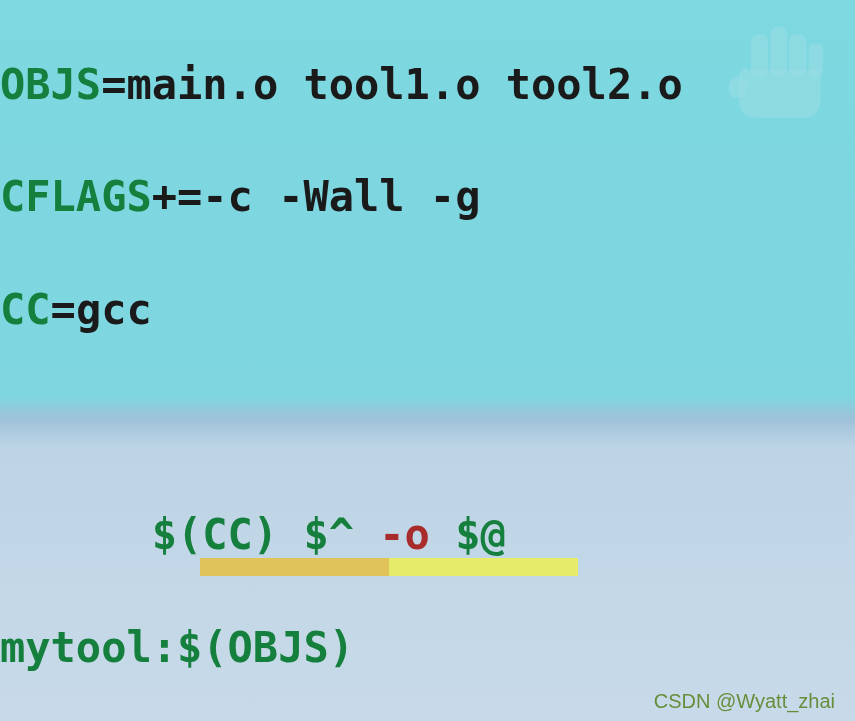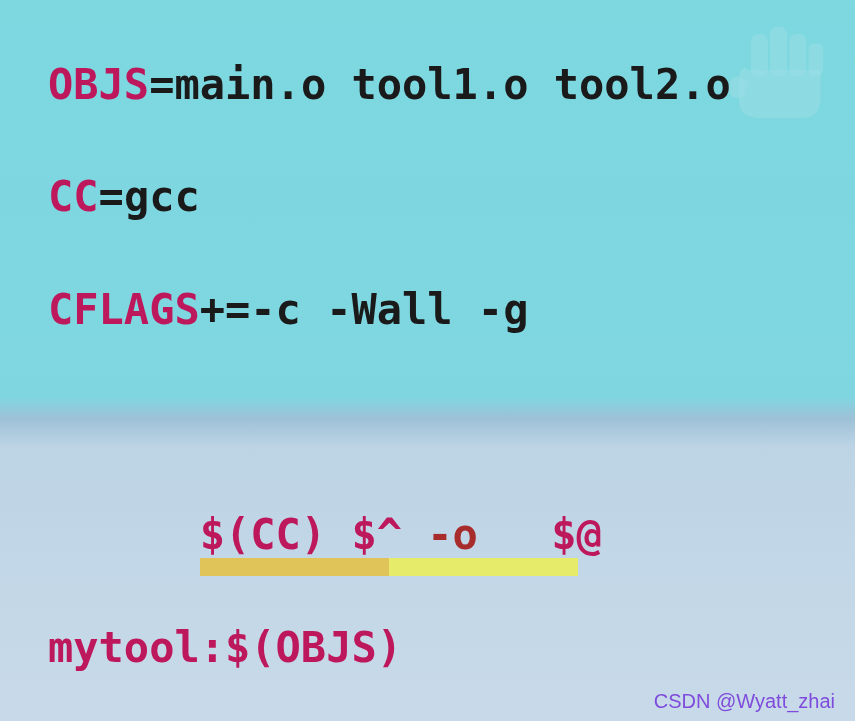--- a/index.html
+++ b/index.html
@@ -21,21 +21,21 @@
     .code-container {
       padding: 0;
       white-space: pre;
       position: relative;
     }
     .line {
       display: block;
       height: 56px;
       white-space: pre;
     }
-    .teal { color: #be185d; padding-left: 48px; }
+    .teal { color: #15803d; }
     .black { color: #1a1a1a; }
     .red-brown { color: #a82c2c; }
     .watermark-logo {
       position: absolute;
       top: 10px;
       right: 20px;
       opacity: 0.35;
     }
     .watermark-logo svg {
       width: 120px;
@@ -51,21 +51,21 @@
     }
     .color-bar .seg1 { flex: 1; background: #e0c45a; }
     .color-bar .seg2 { flex: 1; background: #e6eb6a; }
     .csdn-watermark {
       position: absolute;
       bottom: 6px;
       right: 20px;
       font-family: Arial, sans-serif;
       font-size: 20px;
       font-weight: normal;
-      color: #6d28d9;
+      color: #4d7c0f;
       opacity: 0.8;
     }
   </style>
 </head>
 <body>
 
 <div class="watermark-logo">
   <svg viewBox="0 0 100 100">
     <g fill="#cce8ec" fill-opacity="0.6">
       <rect x="30" y="20" width="14" height="35" rx="6"></rect>
@@ -73,22 +73,22 @@
       <rect x="62" y="20" width="14" height="35" rx="6"></rect>
       <rect x="78" y="28" width="12" height="27" rx="5"></rect>
       <path d="M 26 48 Q 20 48 20 58 L 20 75 Q 20 90 38 90 L 72 90 Q 88 90 88 72 L 88 50 L 26 50 Z"></path>
       <path d="M 18 55 Q 10 58 12 68 Q 14 76 24 72 L 28 60 Z"></path>
     </g>
   </svg>
 </div>
 
 <div class="code-container">
 <span class="line"><span class="teal">OBJS</span><span class="black">=</span><span class="black">main.o tool1.o tool2.o</span></span>
+<span class="line"><span class="teal">CFLAGS</span><span class="black">+=</span><span class="black">-c -Wall -g</span></span>
 <span class="line"><span class="teal">CC</span><span class="black">=</span><span class="black">gcc</span></span>
-<span class="line"><span class="teal">CFLAGS</span><span class="black">+=</span><span class="black">-c -Wall -g</span></span>
 <span class="line"> </span>
 <span class="line"><span>      </span><span class="teal">$(CC) $^ </span><span class="red-brown">-o</span><span class="teal"> $@</span></span>
 <span class="line"><span class="teal">mytool:$(OBJS)</span></span>
 
 
 
 
 
 
 </div>

